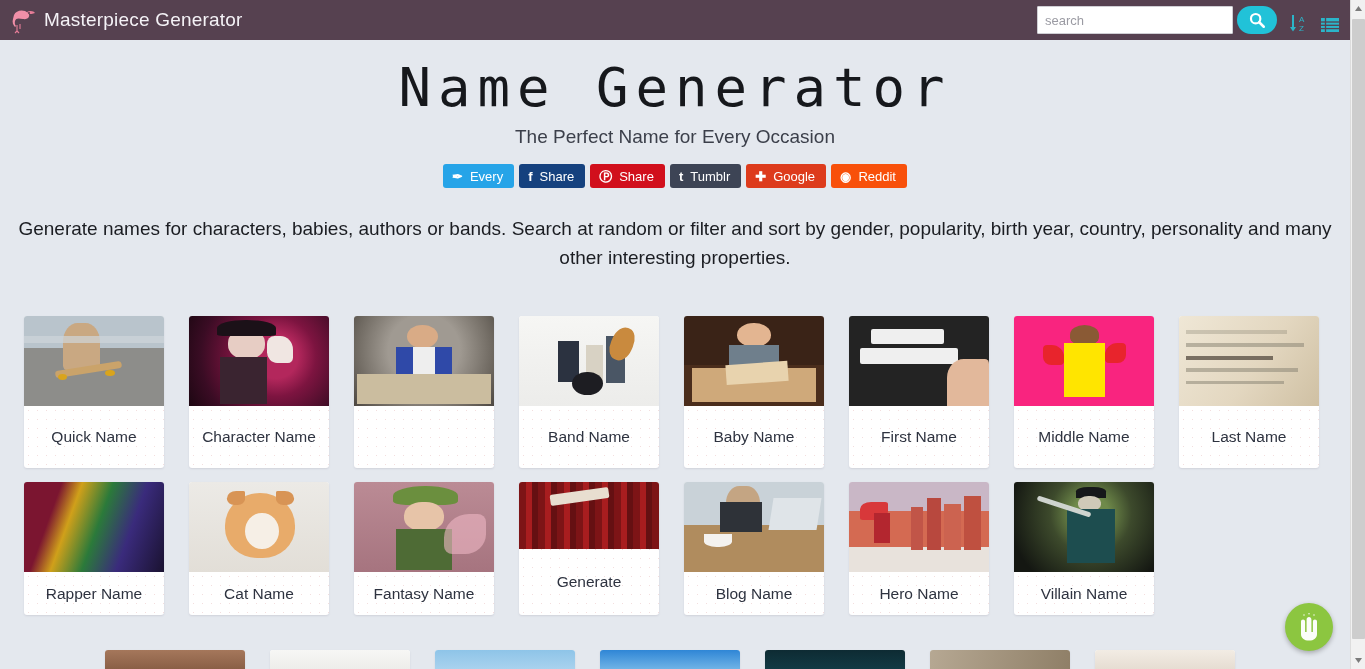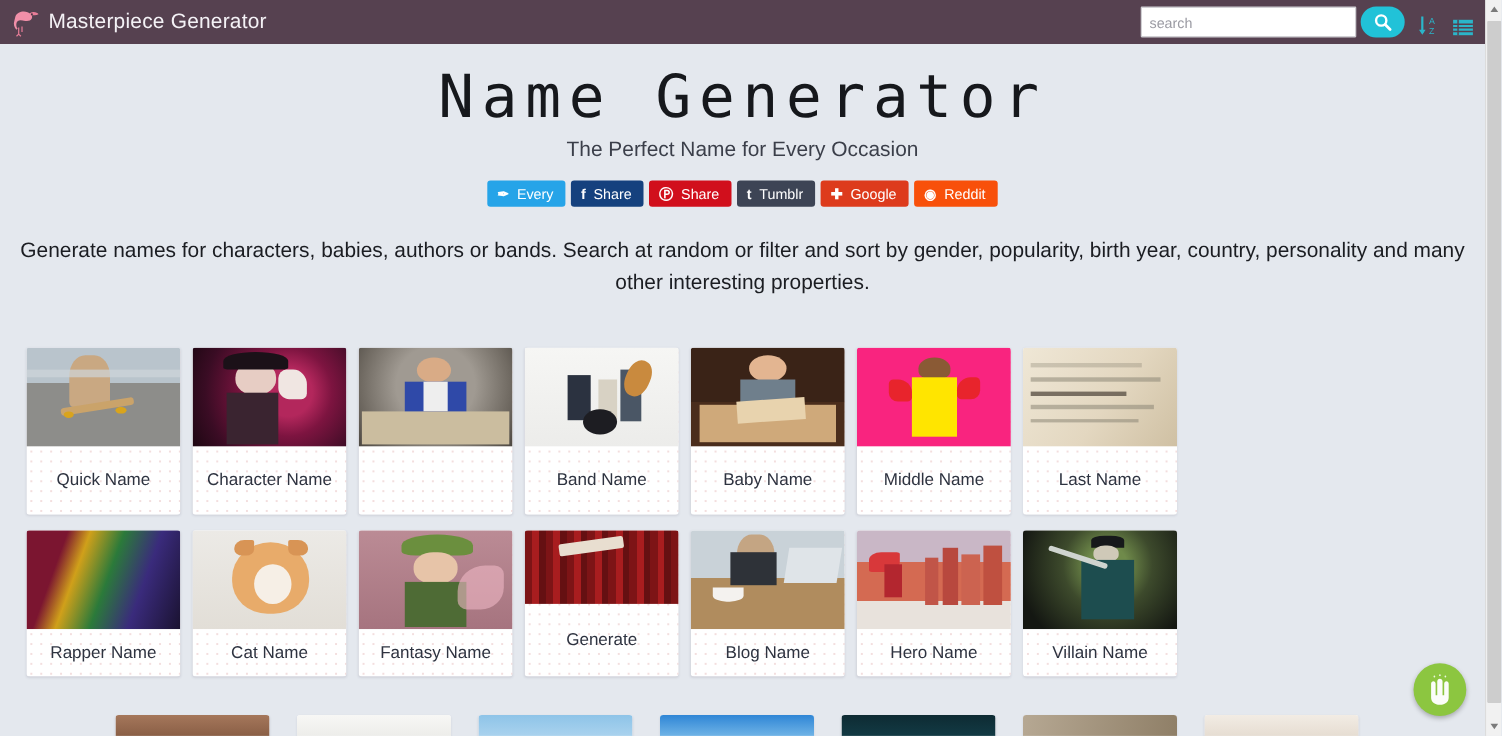--- a/index.html
+++ b/index.html
@@ -152,21 +152,21 @@
   }
 
   
   #grid {
     position: absolute;
     top: 316px; left: 24px;
     width: 1305px;
   }
   .card-row {
     display: flex;
-    gap: 11px;
+    gap: 25px;
     margin-bottom: 14px;
   }
   .card {
     width: 140px;
     background: #ffffff;
     border-radius: 3px;
     box-shadow: 0 1px 2px rgba(80,70,90,0.13);
     overflow: hidden;
     cursor: pointer;
     background-image: radial-gradient(#f3dede 0.9px, transparent 0.9px);
@@ -369,20 +369,30 @@
               <i style="left:38%;top:8%;width:24%;height:26%;background:#e3b591;border-radius:50%"></i>
               <i style="left:32%;top:32%;width:36%;height:28%;background:#6f7f8c"></i>
               <i style="left:6%;top:58%;width:88%;height:38%;background:#cfa97a"></i>
               <i style="left:30%;top:52%;width:44%;height:22%;background:#e8d3ae;transform:rotate(-4deg)"></i>
             </div>
           </div>
           <div class="card-label">Baby Name</div>
         </div>
         <div class="card">
           <div class="card-img">
+            <div class="ph" style="background:#232323;">
+              <i style="left:16%;top:14%;width:52%;height:17%;background:#efefef;border-radius:2px"></i>
+              <i style="left:8%;top:36%;width:70%;height:17%;background:#efefef;border-radius:2px"></i>
+              <i style="left:70%;top:48%;width:30%;height:52%;background:#e2b89b;border-radius:40% 10% 0 0"></i>
+            </div>
+          </div>
+          <div class="card-label">First Name</div>
+        </div>
+        <div class="card">
+          <div class="card-img">
             <div class="ph" style="background:#f9247f;">
               <i style="left:40%;top:10%;width:21%;height:22%;background:#8a5a35;border-radius:50% 50% 40% 40%"></i>
               <i style="left:36%;top:30%;width:29%;height:60%;background:#ffe500"></i>
               <i style="left:21%;top:32%;width:15%;height:22%;background:#e8242c;border-radius:20% 60% 20% 40%"></i>
               <i style="left:65%;top:30%;width:15%;height:22%;background:#e8242c;border-radius:60% 20% 40% 20%"></i>
             </div>
           </div>
           <div class="card-label">Middle Name</div>
         </div>
         <div class="card">

